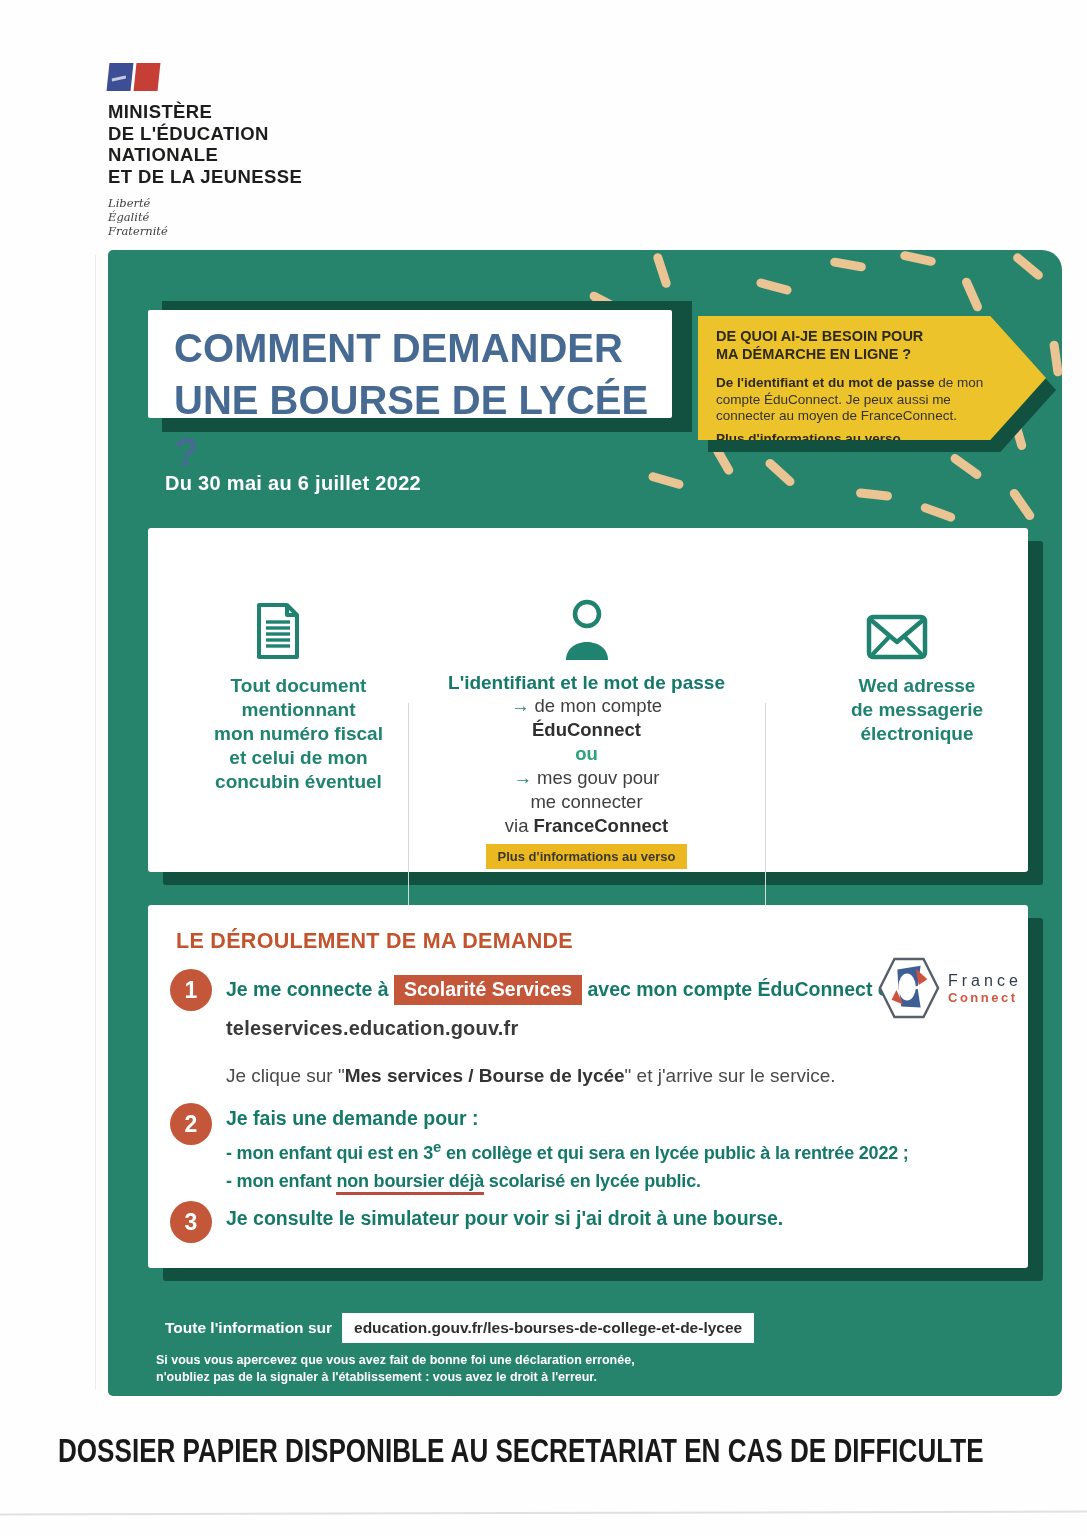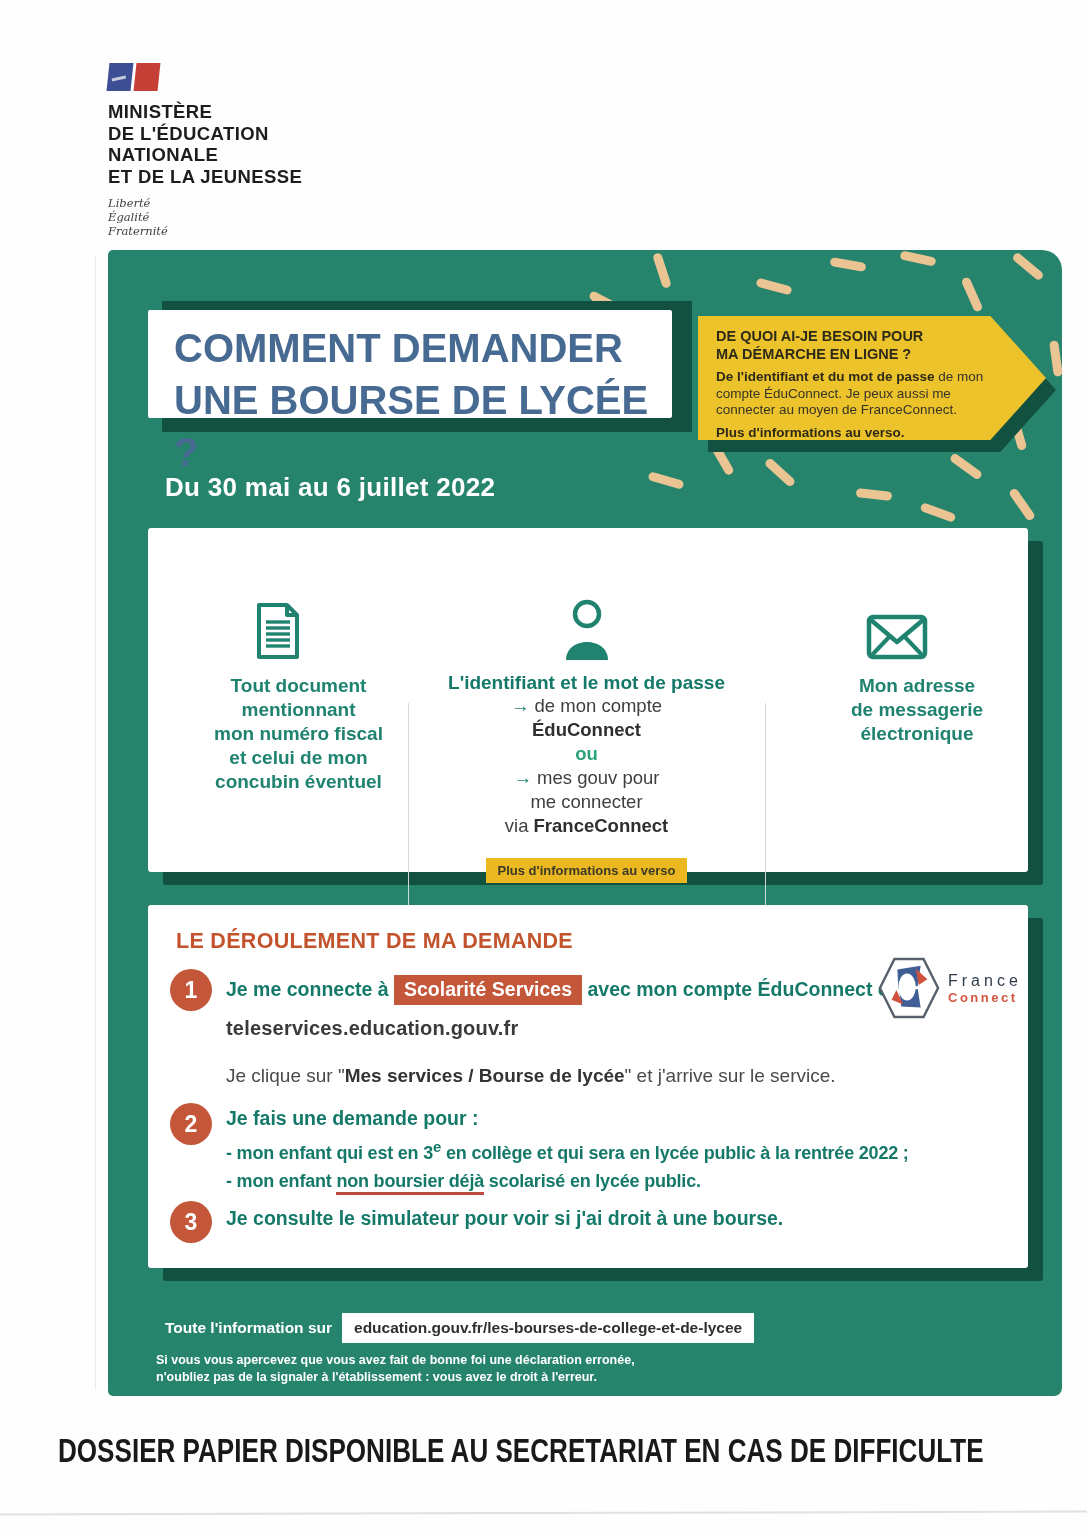--- a/index.html
+++ b/index.html
@@ -35,27 +35,27 @@
 
   
   .poster{position:absolute;left:108px;top:250px;width:954px;height:1146px;background:var(--green);border-radius:5px 20px 8px 5px;}
   .confetti{position:absolute;width:36px;height:9px;border-radius:5px;background:var(--confetti);}
 
   .title-box{position:absolute;left:40px;top:60px;width:524px;height:108px;}
   .title-box::before{content:"";position:absolute;top:-9px;left:14px;right:-20px;bottom:-14px;background:var(--green-dark);}
   .title-box .inner{position:absolute;inset:0;background:#fff;border-radius:2px;padding:12px 0 0 26px;}
   .poster-title{font-weight:bold;font-size:40px;line-height:52px;color:var(--blue-title);letter-spacing:0px;}
 
-  .date-line{position:absolute;left:57px;top:222px;color:#fff;font-weight:bold;font-size:26px;letter-spacing:.3px;}
+  .date-line{position:absolute;left:57px;top:222px;color:#fff;font-weight:bold;font-size:20px;letter-spacing:.3px;}
 
   .need-box{position:absolute;left:590px;top:66px;width:348px;height:124px;}
   .need-box .shadow{position:absolute;left:10px;top:12px;width:100%;height:100%;background:var(--green-dark);clip-path:polygon(0 0,84% 0,100% 50%,84% 100%,0 100%);}
   .need-box .body{position:absolute;inset:0;background:var(--yellow);clip-path:polygon(0 0,84% 0,100% 50%,84% 100%,0 100%);padding:12px 58px 10px 18px;}
   .need-title{font-weight:bold;font-size:14.5px;line-height:17.5px;color:#2e2a18;}
-  .need-text{margin-top:6px;font-size:13.5px;line-height:16.5px;color:var(--need-ink);}
+  .need-text{margin-top:12px;font-size:13.5px;line-height:16.5px;color:var(--need-ink);}
   .need-text b{color:#2e2a18;}
   .need-foot{margin-top:6px;font-weight:bold;font-size:13.5px;color:#2e2a18;}
 
   .card{position:absolute;left:40px;background:#fff;border-radius:3px;box-shadow:15px 13px 0 0 var(--green-dark);}
   .card-essentials{top:278px;width:880px;height:344px;}
   .card-process{top:655px;width:880px;height:363px;}
   .card-heading{position:absolute;left:28px;top:24px;font-weight:bold;font-size:21.5px;letter-spacing:.3px;color:var(--orange);}
 
   .cols{position:absolute;left:0;top:70px;width:880px;height:262px;}
   .col{position:absolute;top:0;text-align:center;}
@@ -64,21 +64,21 @@
   .col-3{left:617px;width:263px;}
   .divider{position:absolute;top:105px;width:1px;height:225px;background:#d4dad6;}
   .divider.d1{left:260px;} .divider.d2{left:617px;}
   .col .icon{height:62px;display:flex;align-items:flex-end;justify-content:center;}
   .col-text{margin-top:14px;font-weight:bold;font-size:19px;line-height:24px;color:var(--teal-col);padding-left:41px;}
   .col2-heading{margin-top:12px;font-weight:bold;font-size:19px;color:var(--teal);}
   .col2-line{font-size:18.5px;line-height:24px;color:#3f3f3f;}
   .col2-line b{color:#2f2f2f;}
   .arrow{color:var(--teal-col);font-weight:bold;}
   .or-word{font-weight:bold;font-size:18.5px;color:#2aa37a;line-height:24px;}
-  .badge-yellow{display:inline-block;margin-top:20px;background:var(--yellow-chip);color:#3b3a26;font-weight:bold;font-size:13px;padding:5px 12px;text-align:center;}
+  .badge-yellow{display:inline-block;margin-top:6px;background:var(--yellow-chip);color:#3b3a26;font-weight:bold;font-size:13px;padding:5px 12px;text-align:center;}
 
   .step-circle{position:absolute;left:22px;width:42px;height:42px;border-radius:50%;background:var(--orange-chip);color:#fff;font-weight:bold;font-size:23px;display:flex;align-items:center;justify-content:center;}
   .step-text{position:absolute;left:78px;font-weight:bold;font-size:19.5px;color:var(--teal);}
   .chip-orange{display:inline-block;background:var(--orange-chip);color:#fff;font-weight:bold;padding:3px 10px 4px;}
   .url-line{position:absolute;left:78px;top:112px;font-weight:bold;font-size:20px;color:#3a3a3a;letter-spacing:.2px;}
   .note-line{position:absolute;left:78px;top:160px;font-size:19px;color:#4a4a4a;}
   .note-line b{color:#333;}
   .step2-lines{position:absolute;left:78px;top:228px;font-weight:bold;font-size:18px;line-height:28px;color:var(--teal);letter-spacing:-.2px;}
   .u-red{border-bottom:3px solid var(--red-underline);padding-bottom:1px;}
 
@@ -199,21 +199,21 @@
         </div>
 
         <div class="col col-3">
           <div class="icon">
             <svg width="62" height="46" viewBox="0 0 62 46">
               <rect x="3" y="3" width="56" height="40" rx="4" fill="none" stroke="#1f8370" stroke-width="4.5"></rect>
               <path d="M5 6 L31 28 L57 6" fill="none" stroke="#1f8370" stroke-width="4.5" stroke-linejoin="round"></path>
               <path d="M6 41 L24 22 M56 41 L38 22" fill="none" stroke="#1f8370" stroke-width="4"></path>
             </svg>
           </div>
-          <div class="col-text prelines">Mon adresse
+          <div class="col-text prelines">Wed adresse
 de messagerie
 électronique</div>
         </div>
       </div>
     </div>
 
     <div class="card card-process">
       <div class="card-heading">LE DÉROULEMENT DE MA DEMANDE</div>
 
       <div class="step-circle" style="top:64px;">1</div>

